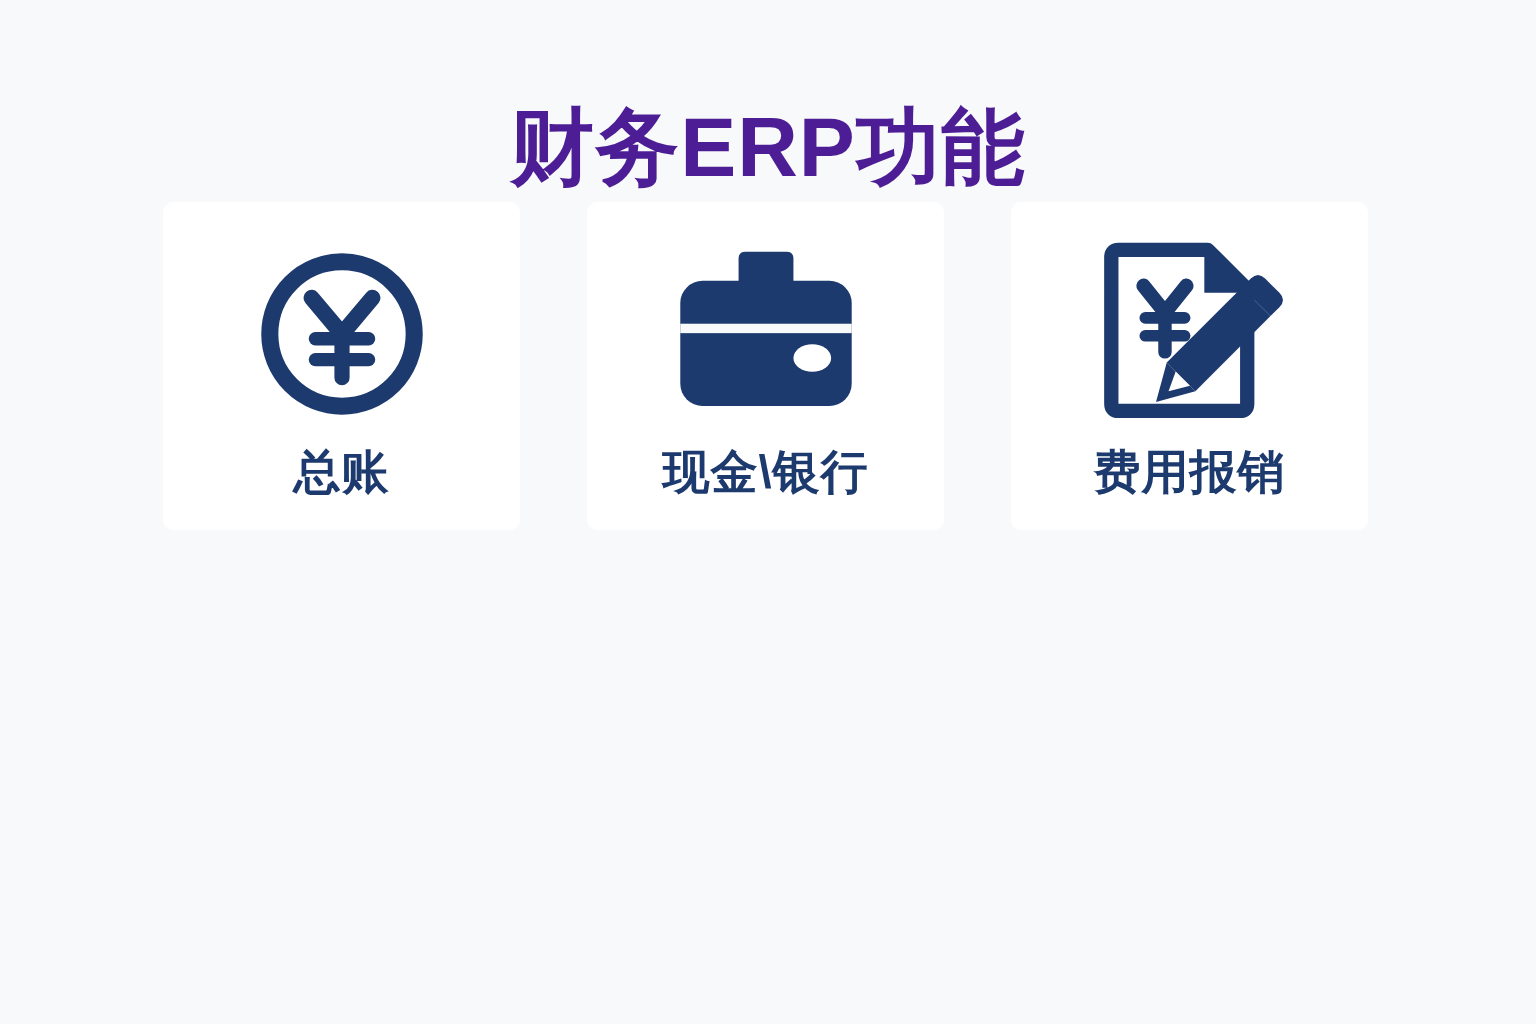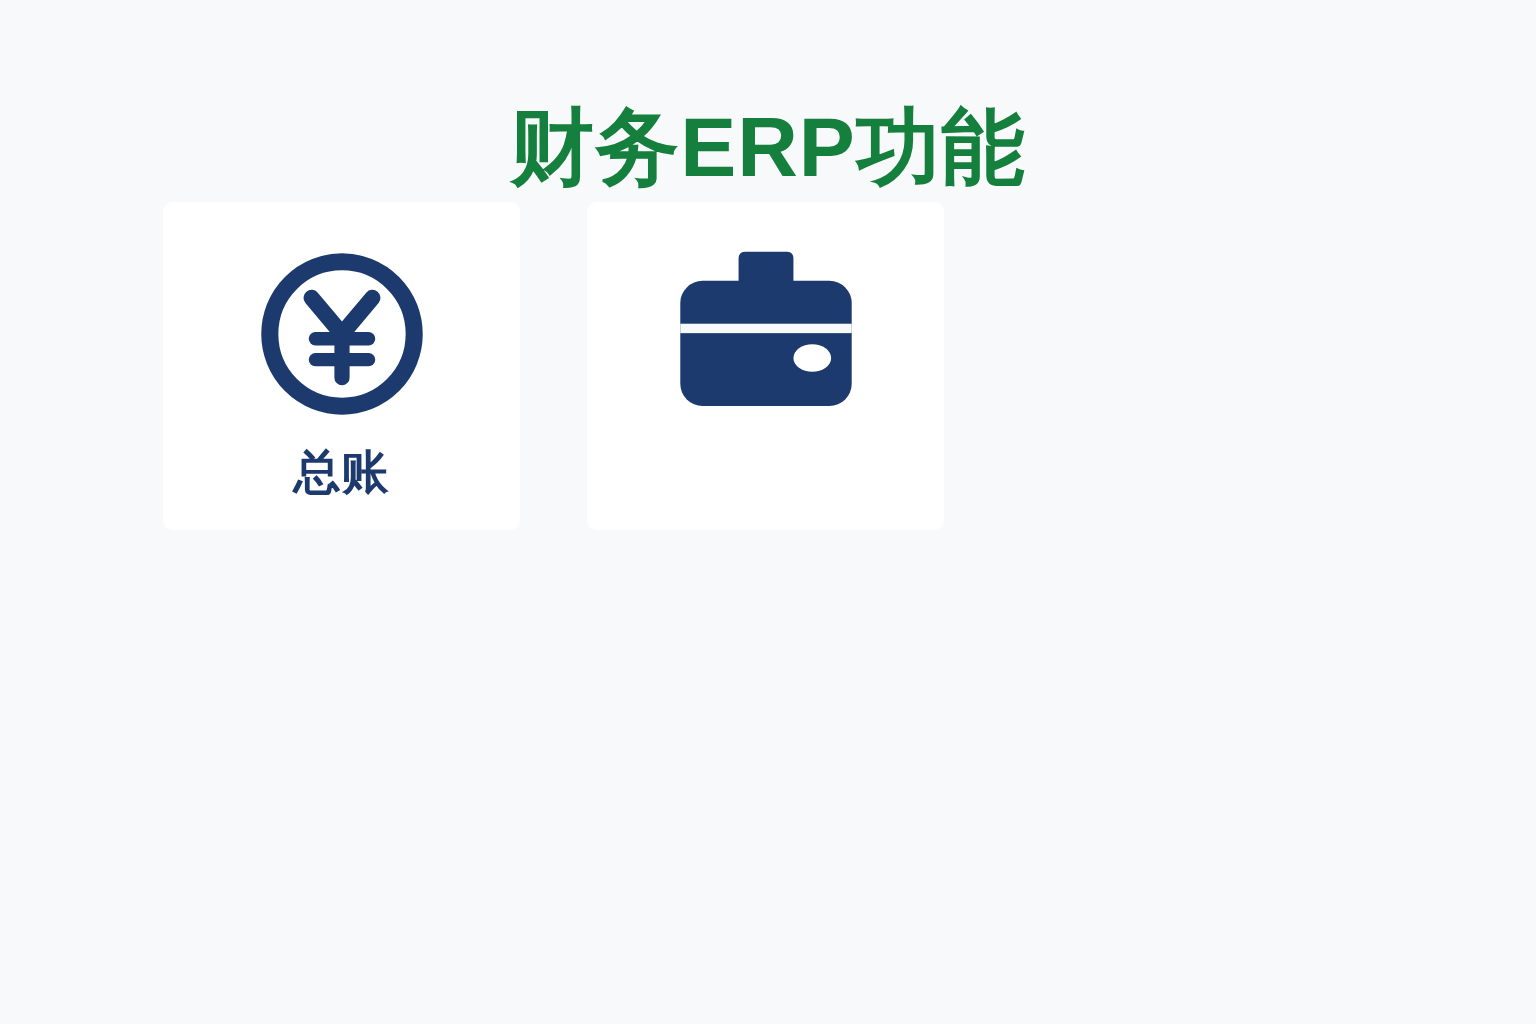--- a/index.html
+++ b/index.html
@@ -27,21 +27,21 @@
   .title {
     position: absolute;
     top: 44px;
     left: 0;
     width: 1536px;
     text-align: center;
     font-size: 84px;
     line-height: 1.12;
     font-weight: 700;
     letter-spacing: 1px;
-    color: #15803d;
+    color: #4c1d95;
     white-space: nowrap;
   }
 
   
   .grid {
     position: absolute;
     top: 202px;
     left: 163px;
     width: 1208px;
     display: grid;
@@ -115,19 +115,42 @@
 
           <path d="M40 6 Q40 2 44 2 L68 2 Q72 2 72 6 L72 22 L40 22 Z" fill="#1d3a6e"></path>
 
           <rect x="6" y="19" width="100" height="73" rx="13" fill="#1d3a6e"></rect>
 
           <rect x="6" y="44" width="100" height="5.5" fill="#f8f9fa"></rect>
 
           <ellipse cx="83" cy="64" rx="11" ry="8" fill="#ffffff"></ellipse>
         </svg>
       </div>
+      <div class="card-label">现金\银行</div>
     </div>
 
 
 
+    <div class="card">
+      <div class="icon-wrap">
+        <svg width="186" height="186" viewBox="0 0 104 102" fill="none" aria-hidden="true">
+
+          <path d="M8 8 Q8 4 12 4 L62 4 L84 26 L84 90 Q84 94 80 94 L12 94 Q8 94 8 90 Z" stroke="#1d3a6e" stroke-width="8" stroke-linejoin="round" fill="none"></path>
+          <path d="M60 4 L60 28 L84 28 Z" fill="#1d3a6e"></path>
+
+          <path d="M26 24 L38 39 L50 24" stroke="#1d3a6e" stroke-width="8" stroke-linecap="round" stroke-linejoin="round" fill="none"></path>
+          <line x1="27" y1="42" x2="49" y2="42" stroke="#1d3a6e" stroke-width="6.5" stroke-linecap="round"></line>
+          <line x1="27" y1="52" x2="49" y2="52" stroke="#1d3a6e" stroke-width="6.5" stroke-linecap="round"></line>
+          <line x1="38" y1="37" x2="38" y2="61" stroke="#1d3a6e" stroke-width="7.5" stroke-linecap="round"></line>
+
+          <path d="M81 25 L97 41 L55 83 L39 67 Z" fill="#1d3a6e"></path>
+
+          <path d="M86 20 Q90 16 94 20 L102 28 Q106 32 102 36 L97 41 L81 25 Z" fill="#1d3a6e"></path>
+
+          <path d="M39 67 L55 83 L33 89 Z" fill="#1d3a6e"></path>
+          <path d="M44 72 L52 80 L40 83 Z" fill="#ffffff"></path>
+        </svg>
+      </div>
+      <div class="card-label">费用报销</div>
+    </div>
 
   </div>
 </div>
 
 </body></html>

